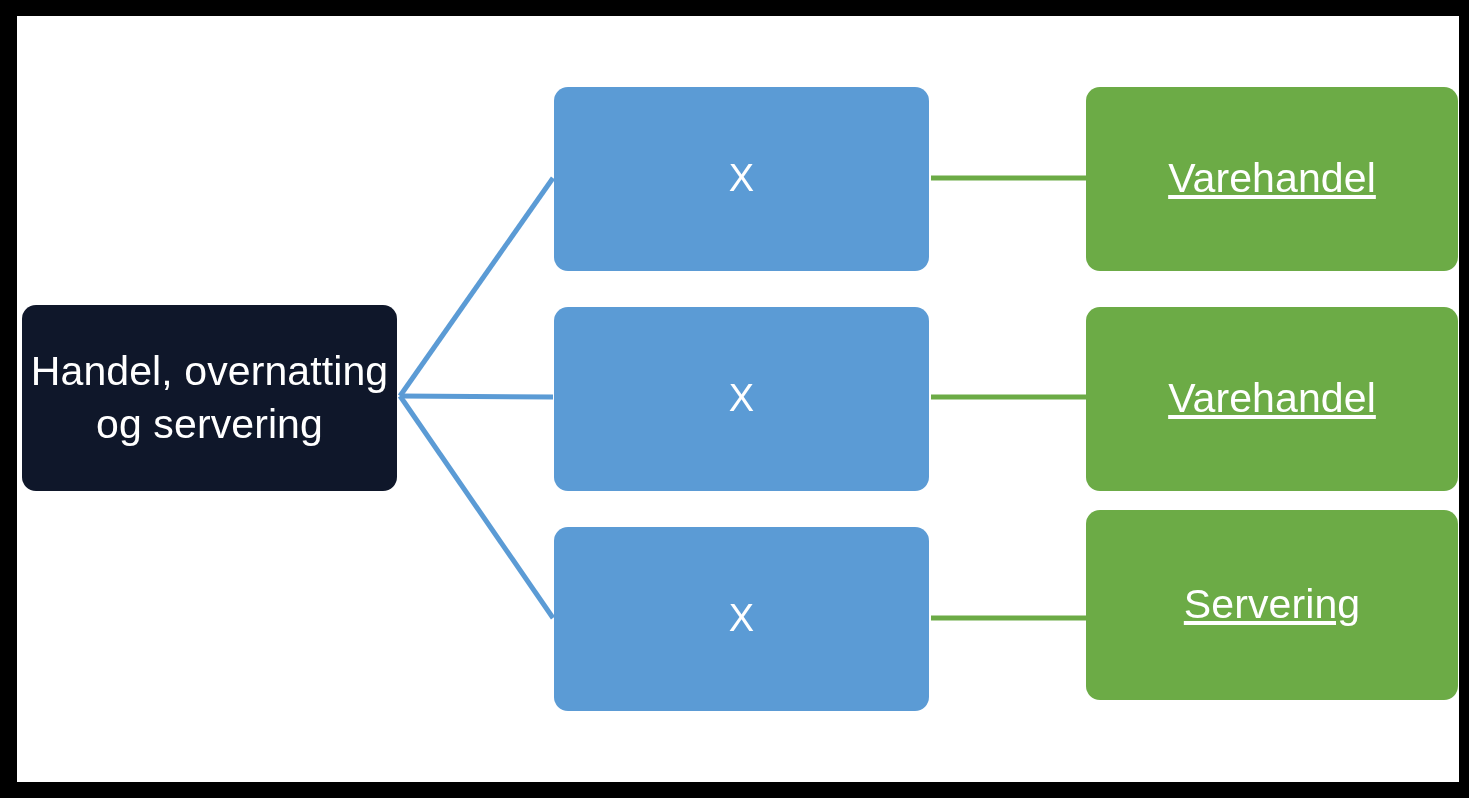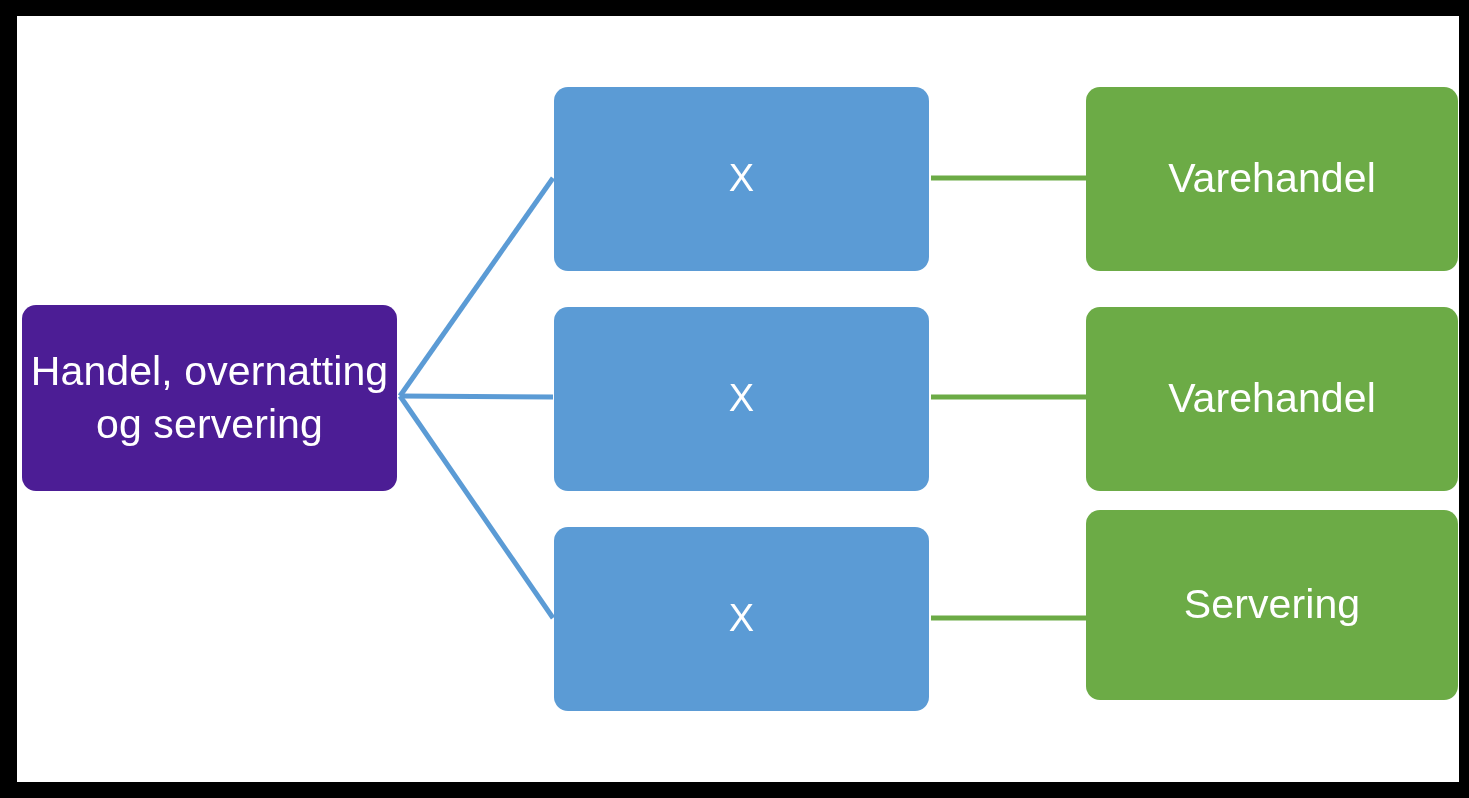--- a/index.html
+++ b/index.html
@@ -41,21 +41,21 @@
     display: flex;
     align-items: center;
     justify-content: center;
     border-radius: 14px;
     color: #ffffff;
     font-weight: 400;
     line-height: 1.30;
     letter-spacing: 0.1px;
   }
   .node-root {
-    background: #4c1d95;
+    background: #0f172a;
     left: 22px;
     top: 305px;
     width: 375px;
     height: 186px;
     font-size: 41px;
     text-align: center;
     padding: 0 8px;
     justify-content: center;
   }
   .node-root .label {
@@ -71,20 +71,21 @@
   }
   .node-mid-1 { top: 87px;  height: 184px; }
   .node-mid-2 { top: 307px; height: 184px; }
   .node-mid-3 { top: 527px; height: 184px; }
 
   .node-leaf {
     background: #6cab46;
     left: 1086px;
     width: 372px;
     font-size: 41px;
+    text-decoration: underline;
   }
   .node-leaf-1 { top: 87px;  height: 184px; }
   .node-leaf-2 { top: 307px; height: 184px; }
   .node-leaf-3 { top: 510px; height: 190px; }
 </style>
 </head>
 <body>
 
 <div id="screenshot">
   <div id="canvas"></div>

